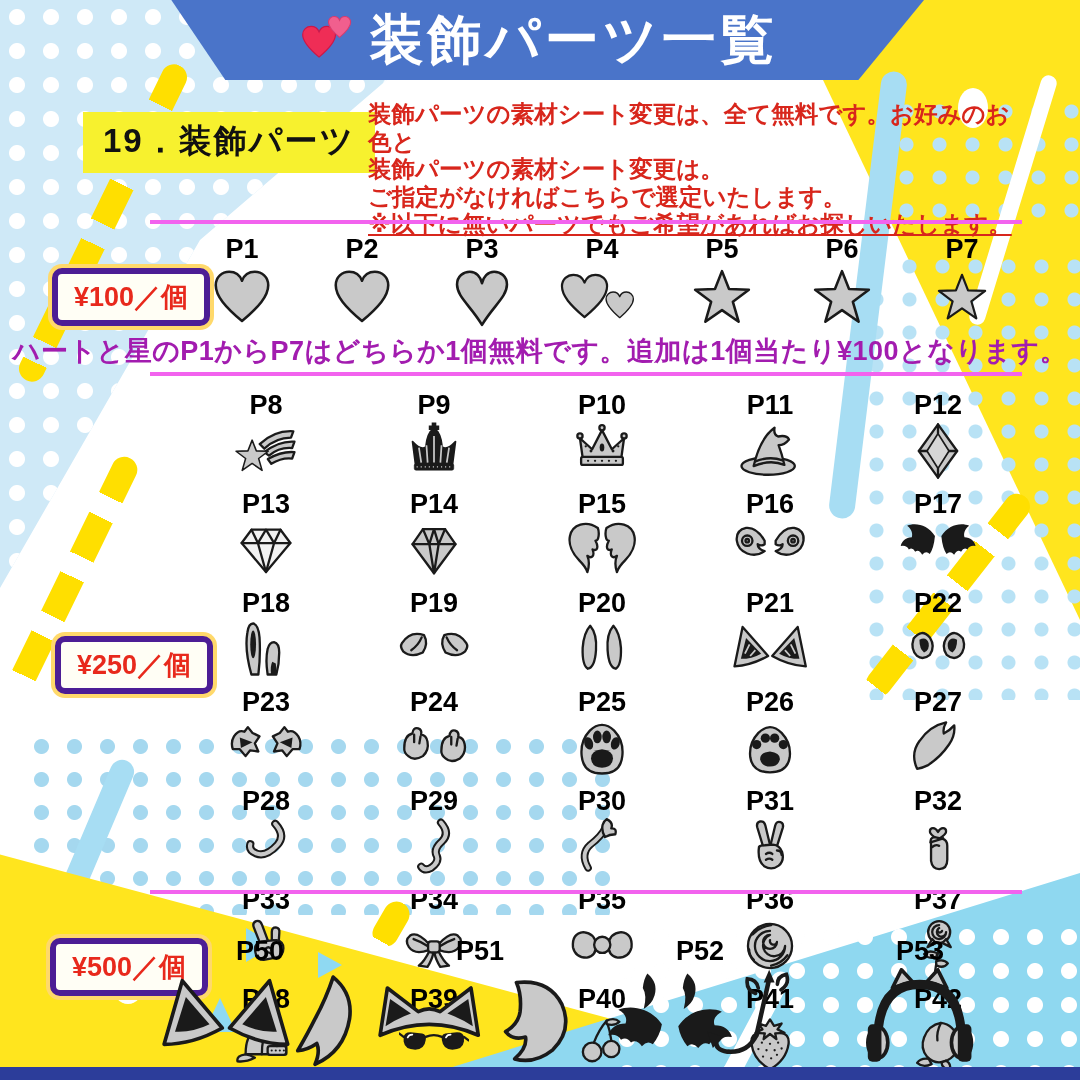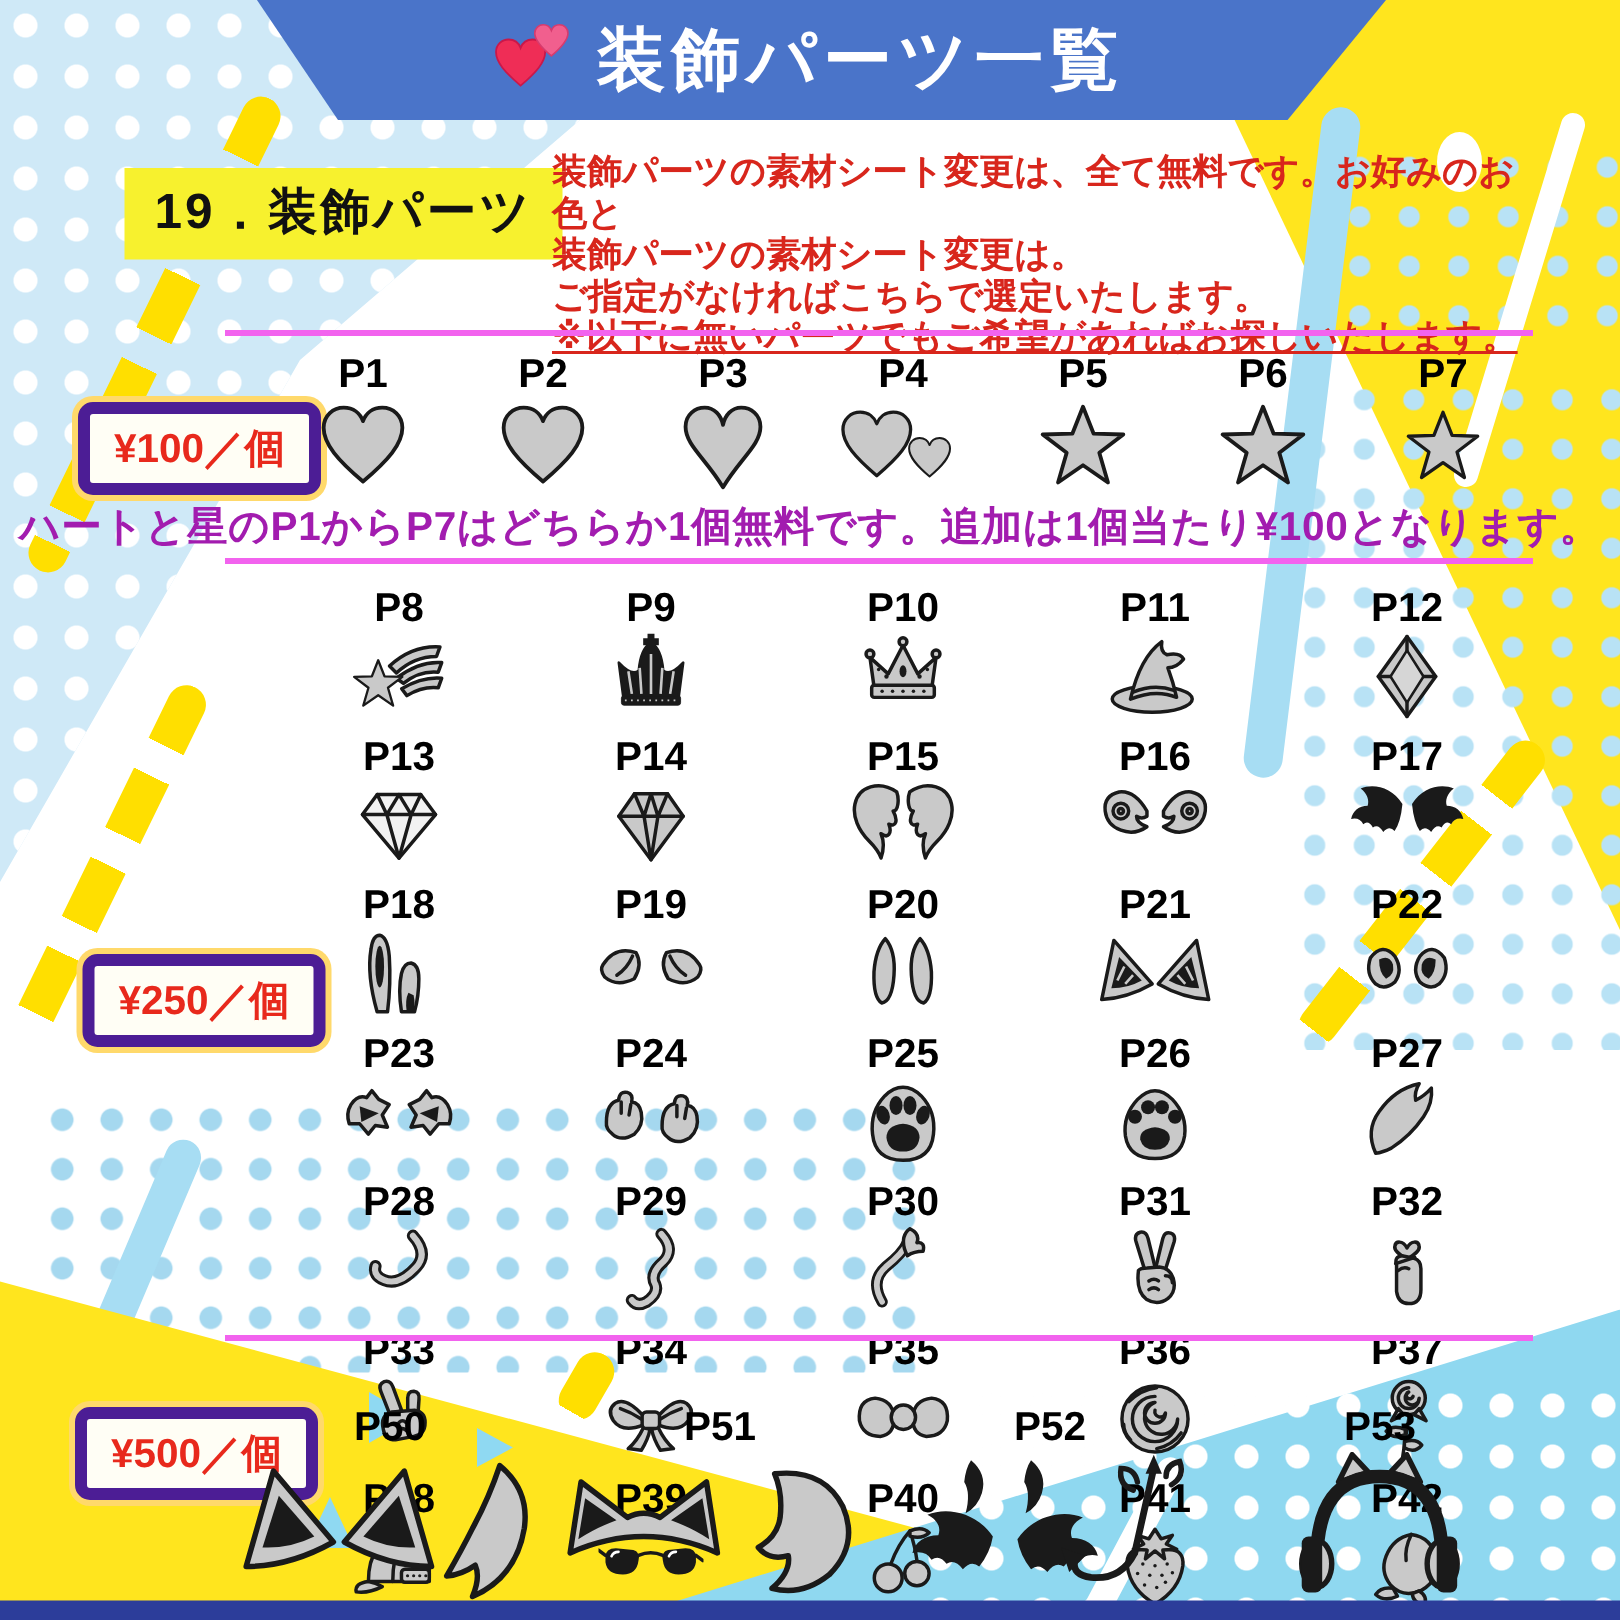--- a/index.html
+++ b/index.html
@@ -24,34 +24,34 @@
   .stroke { position:absolute; border-radius:14px; }
   .dash { position:absolute; width:26px; border-radius:13px;
     background:repeating-linear-gradient(to bottom,#ffdf00 0 44px,transparent 44px 66px); }
   .tri { position:absolute; background:#8fd9f2; }
   .oval { position:absolute; background:#ffffff; border-radius:50%; }
   .navy-bar { position:absolute; left:0; bottom:0; width:1080px; height:13px; background:#2c3d9a; z-index:6; }
   
   .banner { position:absolute; left:152px; top:0; width:772px; height:80px; background:#4a74c9;
     clip-path:polygon(2.5% 0,100% 0,91.5% 100%,9.5% 100%);
     display:flex; align-items:center; justify-content:center; gap:12px; z-index:4; }
-  .banner-title { color:#ffffff; font-size:46px; font-weight:800; letter-spacing:4px; }
+  .banner-title { color:#ffffff; font-size:54px; font-weight:800; letter-spacing:4px; }
   .hearts-ico svg { height:54px; display:block; }
   
   .section-label { position:absolute; left:83px; top:112px; background:#f7f12e; color:#111;
     font-size:33px; font-weight:800; letter-spacing:2px; padding:7px 20px 9px; z-index:5; }
   .notice { position:absolute; left:344px; top:101px; width:665px; color:#d8261c;
     font-size:23.5px; font-weight:800; line-height:27.5px; z-index:5;margin-left:24px; }
   .notice .u { text-decoration:underline; }
   .divider { position:absolute; left:150px; width:872px; height:4px; background:#f263ee; z-index:5; }
   .d1 { top:220px; } .d2 { top:372px; } .d3 { top:890px; }
   .free-note { position:absolute; left:0; right:0; top:333px; text-align:center; color:#a21caf;
     font-size:27px; font-weight:800; letter-spacing:.5px; z-index:5; }
   
-  .price-badge { position:absolute; background:#fffef5; border:8px solid #4c1d95; border-radius:10px;
+  .price-badge { position:absolute; background:#fffef5; border:6px solid #4c1d95; border-radius:10px;
     box-shadow:0 0 0 4px #ffd96b; color:#e8291c; font-size:27px; font-weight:800;
     padding:5px 16px; z-index:5; white-space:nowrap; }
   .b1 { left:52px; top:268px; } .b2 { left:55px; top:636px; } .b3 { left:50px; top:938px;padding-left:16px; }
   
   .grid { position:absolute; display:grid; z-index:5; }
   .row1 { left:182px; top:234px; width:840px; grid-template-columns:repeat(7,1fr); }
   .row2 { left:182px; top:390px; width:840px; grid-template-columns:repeat(5,1fr); grid-auto-rows:99px; }
   .row3 { left:150px; top:936px; width:880px; grid-template-columns:repeat(4,1fr); }
   .cell { display:flex; flex-direction:column; align-items:center; }
   .plabel { font-size:27px; font-weight:800; color:#000; height:30px; line-height:30px; }

